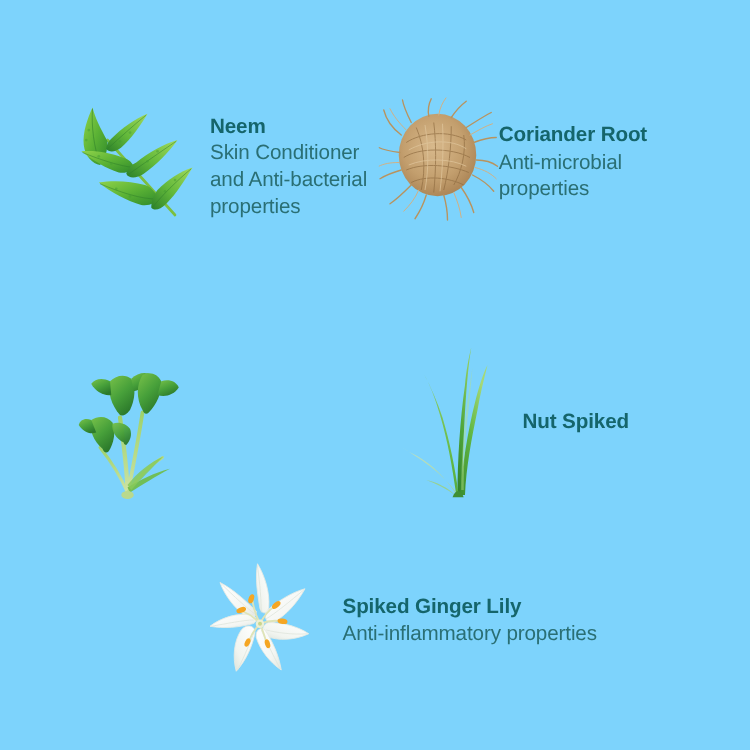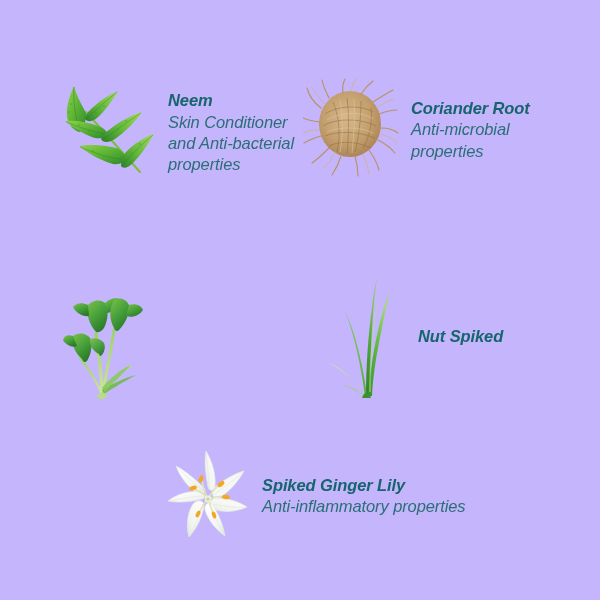--- a/index.html
+++ b/index.html
@@ -10,22 +10,21 @@
     width: 600px;
     height: 600px;
     background: #ffffff;
     font-family: "Liberation Sans", sans-serif;
     overflow: hidden;
   }
   .board {
     position: relative;
     width: 600px;
     height: 600px;
-    background: #c4b5fd;
-    font-style: italic;
+    background: #7dd3fc;
   }
   .ingredient {
     position: absolute;
     display: flex;
     align-items: center;
   }
   .ing-figure {
     flex: 0 0 auto;
     display: block;
   }
@@ -50,24 +49,24 @@
   }
 
   
   #item-neem          { left: 52px;  top: 82px;  }
   #item-coriander     { left: 303px; top: 78px;  }
   #item-vetiver       { left: 62px;  top: 272px; }
   #item-nutgrass      { left: 322px; top: 272px; }
   #item-lily          { left: 158px; top: 444px; }
 
   #item-neem .ing-text      { margin-left: 12px; }
-  #item-coriander .ing-text { margin-left: 12px; }
+  #item-coriander .ing-text { }
   #item-vetiver .ing-text   { margin-left: 14px; }
   #item-nutgrass .ing-text  { margin-left: 16px; }
-  #item-lily .ing-text      { margin-left: 0;  }
+  #item-lily .ing-text      { margin-left: 12px;  }
 </style>
 </head>
 <body>
 
 <div class="board">
 
   <div class="ingredient" id="item-neem">
     <div class="ing-figure">
       <svg width="104" height="98" viewBox="0 0 104 98" xmlns="http://www.w3.org/2000/svg">
         <defs>

